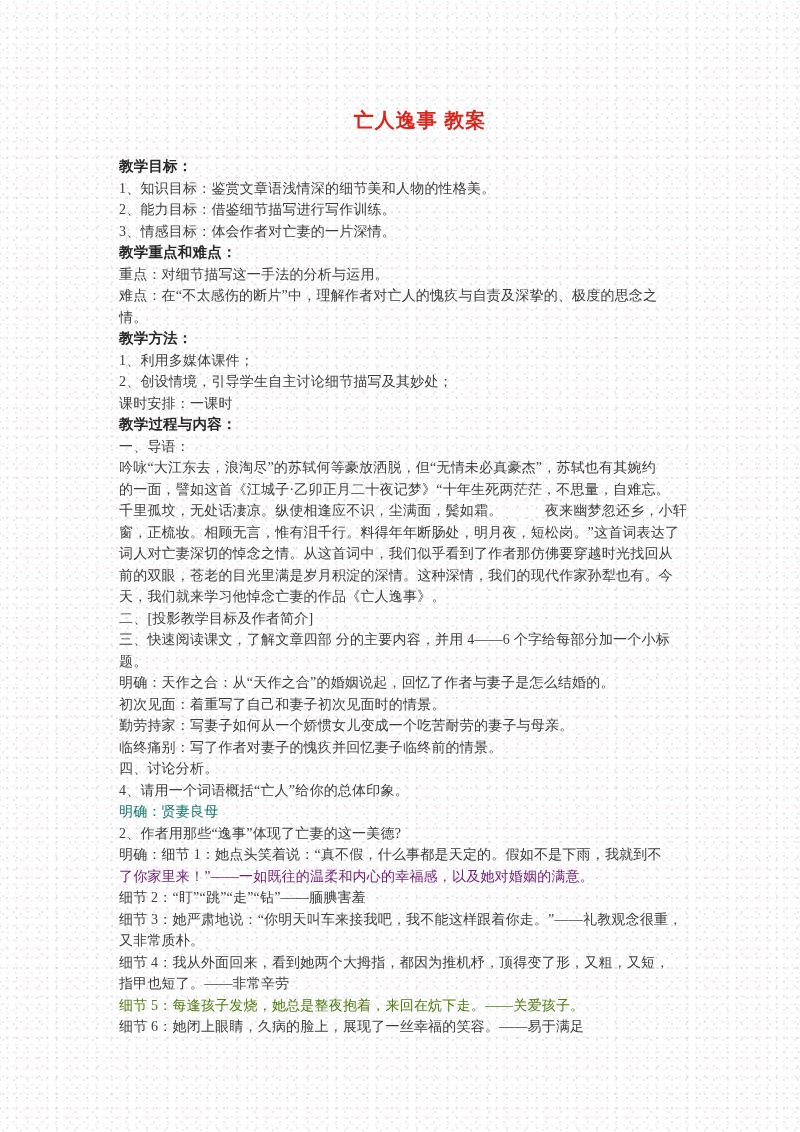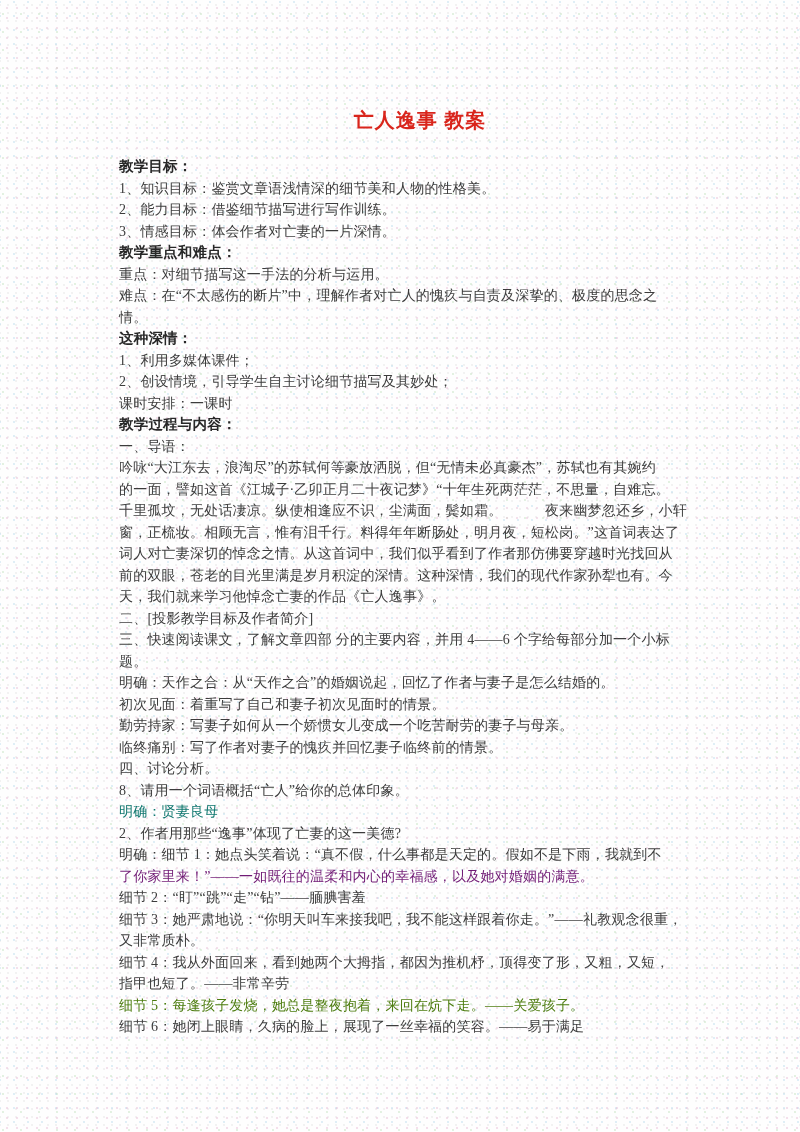--- a/index.html
+++ b/index.html
@@ -68,42 +68,42 @@
   <div class="doc-title" style="color: rgb(217, 37, 28);">亡人逸事 教案</div>
   <div class="doc-body">
       <div class="line bold" style="color: rgb(40, 40, 40);">教学目标：</div>
       <div class="line" style="color: rgb(60, 60, 60);">1、知识目标：鉴赏文章语浅情深的细节美和人物的性格美。</div>
       <div class="line" style="color: rgb(60, 60, 60);">2、能力目标：借鉴细节描写进行写作训练。</div>
       <div class="line" style="color: rgb(60, 60, 60);">3、情感目标：体会作者对亡妻的一片深情。</div>
       <div class="line bold" style="color: rgb(40, 40, 40);">教学重点和难点：</div>
       <div class="line" style="color: rgb(60, 60, 60);">重点：对细节描写这一手法的分析与运用。</div>
       <div class="line" style="color: rgb(60, 60, 60);">难点：在“不太感伤的断片”中，理解作者对亡人的愧疚与自责及深挚的、极度的思念之</div>
       <div class="line" style="color: rgb(60, 60, 60);">情。</div>
-      <div class="line bold" style="color: rgb(40, 40, 40);">这种深情：</div>
+      <div class="line bold" style="color: rgb(40, 40, 40);">教学方法：</div>
       <div class="line" style="color: rgb(60, 60, 60);">1、利用多媒体课件；</div>
       <div class="line" style="color: rgb(60, 60, 60);">2、创设情境，引导学生自主讨论细节描写及其妙处；</div>
       <div class="line" style="color: rgb(60, 60, 60);">课时安排：一课时</div>
       <div class="line bold" style="color: rgb(40, 40, 40);">教学过程与内容：</div>
       <div class="line" style="color: rgb(60, 60, 60);">一、导语：</div>
       <div class="line" style="color: rgb(60, 60, 60);">吟咏“大江东去，浪淘尽”的苏轼何等豪放洒脱，但“无情未必真豪杰”，苏轼也有其婉约</div>
       <div class="line" style="color: rgb(60, 60, 60);">的一面，譬如这首《江城子·乙卯正月二十夜记梦》“十年生死两茫茫，不思量，自难忘。</div>
       <div class="line" style="color: rgb(60, 60, 60);">千里孤坟，无处话凄凉。纵使相逢应不识，尘满面，鬓如霜。　　　夜来幽梦忽还乡，小轩</div>
       <div class="line" style="color: rgb(60, 60, 60);">窗，正梳妆。相顾无言，惟有泪千行。料得年年断肠处，明月夜，短松岗。”这首词表达了</div>
       <div class="line" style="color: rgb(60, 60, 60);">词人对亡妻深切的悼念之情。从这首词中，我们似乎看到了作者那仿佛要穿越时光找回从</div>
       <div class="line" style="color: rgb(60, 60, 60);">前的双眼，苍老的目光里满是岁月积淀的深情。这种深情，我们的现代作家孙犁也有。今</div>
       <div class="line" style="color: rgb(60, 60, 60);">天，我们就来学习他悼念亡妻的作品《亡人逸事》。</div>
       <div class="line" style="color: rgb(60, 60, 60);">二、[投影教学目标及作者简介]</div>
       <div class="line" style="color: rgb(60, 60, 60);">三、快速阅读课文，了解文章四部 分的主要内容，并用 4——6 个字给每部分加一个小标</div>
       <div class="line" style="color: rgb(60, 60, 60);">题。</div>
       <div class="line" style="color: rgb(60, 60, 60);">明确：天作之合：从“天作之合”的婚姻说起，回忆了作者与妻子是怎么结婚的。</div>
       <div class="line" style="color: rgb(60, 60, 60);">初次见面：着重写了自己和妻子初次见面时的情景。</div>
       <div class="line" style="color: rgb(60, 60, 60);">勤劳持家：写妻子如何从一个娇惯女儿变成一个吃苦耐劳的妻子与母亲。</div>
       <div class="line" style="color: rgb(60, 60, 60);">临终痛别：写了作者对妻子的愧疚并回忆妻子临终前的情景。</div>
       <div class="line" style="color: rgb(60, 60, 60);">四、讨论分析。</div>
-      <div class="line" style="color: rgb(60, 60, 60);">8、请用一个词语概括“亡人”给你的总体印象。</div>
+      <div class="line" style="color: rgb(60, 60, 60);">4、请用一个词语概括“亡人”给你的总体印象。</div>
       <div class="line" style="color: #0f766e;">明确：贤妻良母</div>
       <div class="line" style="color: rgb(60, 60, 60); font-family: Liberation Serif, serif;">2、作者用那些“逸事”体现了亡妻的这一美德?</div>
       <div class="line" style="color: rgb(60, 60, 60);">明确：细节 1：她点头笑着说：“真不假，什么事都是天定的。假如不是下雨，我就到不</div>
       <div class="line" style="color: #701a75;">了你家里来！”——一如既往的温柔和内心的幸福感，以及她对婚姻的满意。</div>
       <div class="line" style="color: rgb(60, 60, 60);">细节 2：“盯”“跳”“走”“钻”——腼腆害羞</div>
       <div class="line" style="color: rgb(60, 60, 60);">细节 3：她严肃地说：“你明天叫车来接我吧，我不能这样跟着你走。”——礼教观念很重，</div>
       <div class="line" style="color: rgb(60, 60, 60);">又非常质朴。</div>
       <div class="line" style="color: rgb(60, 60, 60);">细节 4：我从外面回来，看到她两个大拇指，都因为推机杼，顶得变了形，又粗，又短，</div>
       <div class="line" style="color: rgb(60, 60, 60);">指甲也短了。——非常辛劳</div>
       <div class="line" style="color: #4d7c0f;">细节 5：每逢孩子发烧，她总是整夜抱着，来回在炕下走。——关爱孩子。</div>

